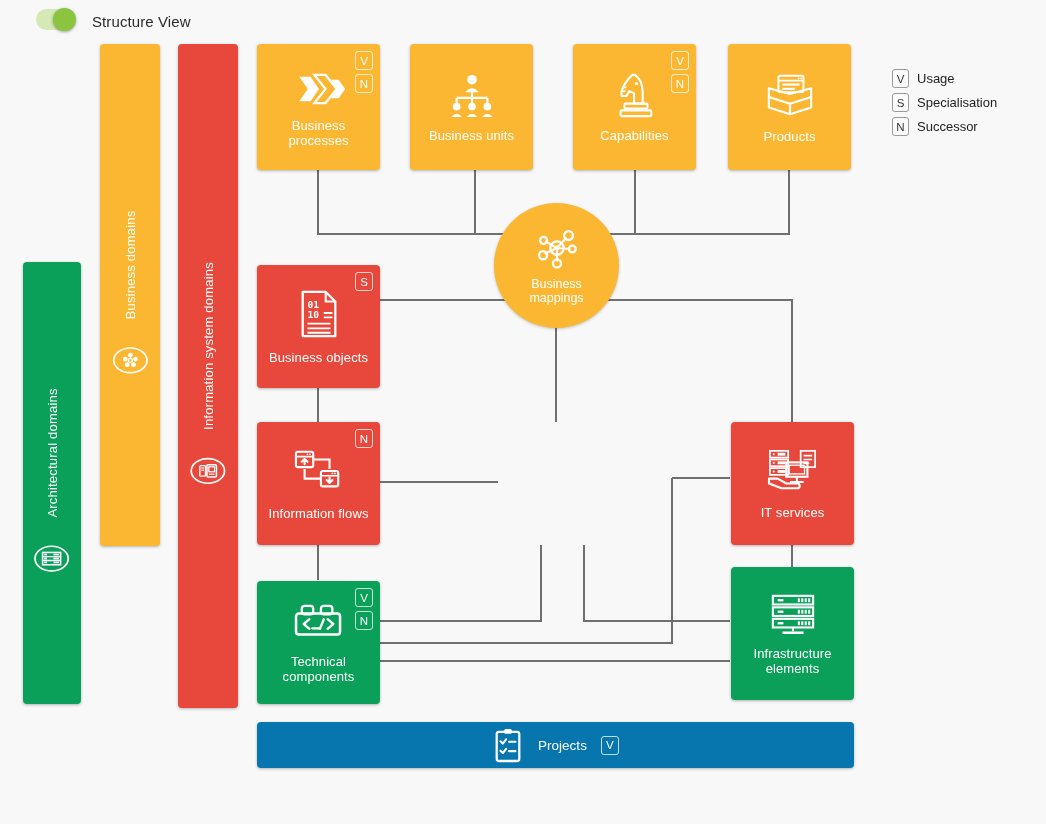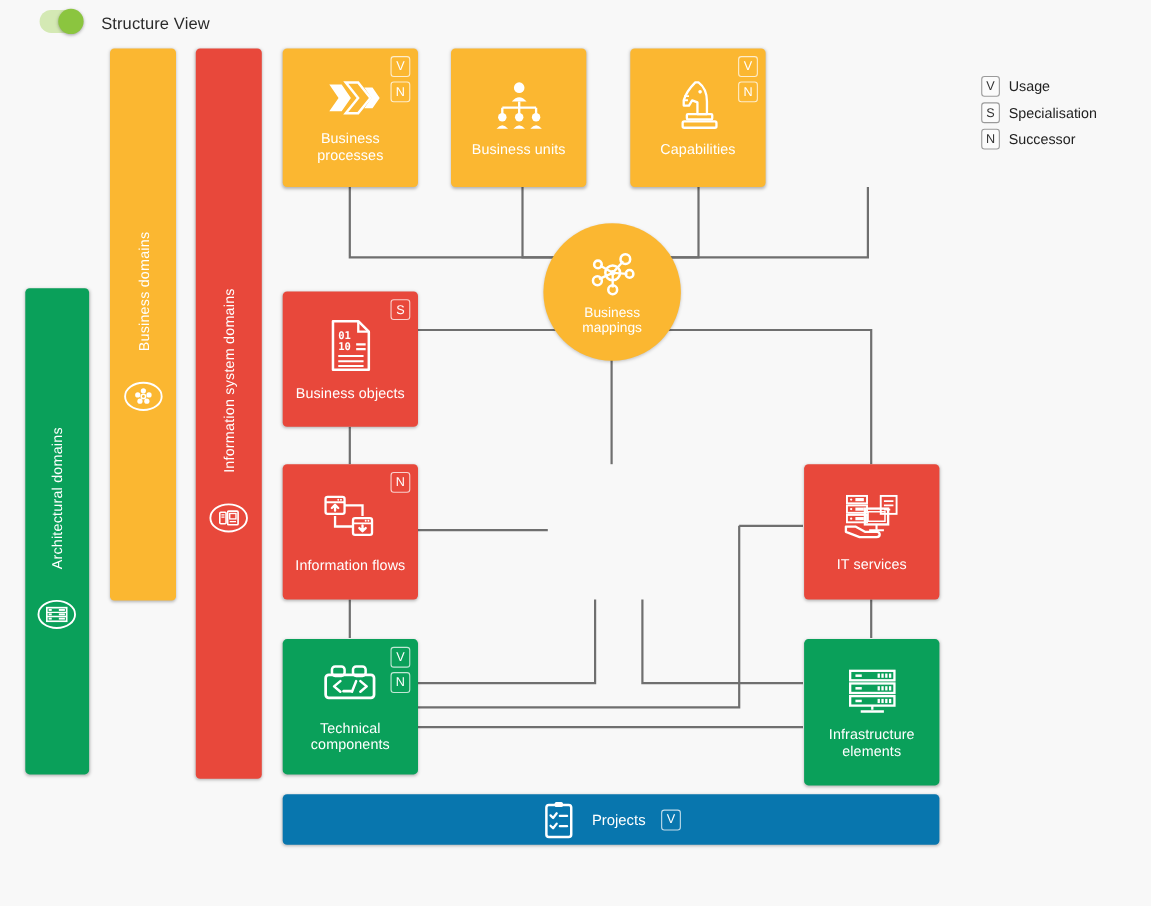--- a/index.html
+++ b/index.html
@@ -321,20 +321,36 @@
         <rect x="10" y="41" width="32" height="6" rx="1.5" fill="none" stroke="#fff" stroke-width="2.2"></rect>
       </svg>
     </span>
     <div class="card-label" style="margin-top:7px;">Capabilities</div>
     <div class="badges">
       <div class="badge">V</div>
       <div class="badge">N</div>
     </div>
   </div>
 
+  <div class="node card" style="left:728px; top:44px; width:123px; height:126px; background:#fbb731;">
+    <span class="glyph">
+      <svg class="ico" width="58" height="50" viewBox="0 0 60 52">
+        <rect x="18" y="5" width="26" height="17" rx="1.5" fill="none" stroke="#fff" stroke-width="2"></rect>
+        <line x1="18" y1="10" x2="44" y2="10" stroke="#fff" stroke-width="1.6"></line>
+        <circle cx="39" cy="7.6" r="0.9" fill="#fff"></circle>
+        <circle cx="41.6" cy="7.6" r="0.9" fill="#fff"></circle>
+        <rect x="22" y="13" width="18" height="2.2" fill="#fff"></rect>
+        <rect x="22" y="17.5" width="13" height="2.2" fill="#fff"></rect>
+        <path d="M30 24 L8 18 L8 27 L30 34 L52 27 L52 18 Z" fill="none" stroke="#fff" stroke-width="2.2" stroke-linejoin="round"></path>
+        <path d="M8 27 L8 38 L30 45 L52 38 L52 27" fill="none" stroke="#fff" stroke-width="2.2" stroke-linejoin="round"></path>
+        <line x1="30" y1="34" x2="30" y2="45" stroke="#fff" stroke-width="2.2"></line>
+      </svg>
+    </span>
+    <div class="card-label" style="margin-top:8px;">Products</div>
+  </div>
 
   <div class="hub" style="left:494px; top:203px; width:125px; height:125px; background:#fbb731;">
     <span class="glyph">
       <svg class="ico" width="50" height="46" viewBox="0 0 52 48">
         <line x1="26" y1="23" x2="36" y2="12" stroke="#fff" stroke-width="2.2"></line>
         <line x1="26" y1="23" x2="14" y2="16" stroke="#fff" stroke-width="2.2"></line>
         <line x1="26" y1="23" x2="13" y2="29" stroke="#fff" stroke-width="2.2"></line>
         <line x1="26" y1="23" x2="40" y2="24" stroke="#fff" stroke-width="2.2"></line>
         <line x1="26" y1="23" x2="26" y2="37" stroke="#fff" stroke-width="2.2"></line>
         <circle cx="26" cy="23" r="7" fill="none" stroke="#fff" stroke-width="2.4"></circle>
@@ -438,21 +454,21 @@
     <div class="card-label" style="margin-top:8px;">
       <div>Technical</div>
       <div>components</div>
     </div>
     <div class="badges">
       <div class="badge">V</div>
       <div class="badge">N</div>
     </div>
   </div>
 
-  <div class="node card" style="left:731px; top:581px; width:123px; height:133px; background:#0aa05a;">
+  <div class="node card" style="left:731px; top:567px; width:123px; height:133px; background:#0aa05a;">
     <span class="glyph">
       <svg class="ico" width="50" height="46" viewBox="0 0 52 48">
         <rect x="5" y="4" width="42" height="9" fill="none" stroke="#fff" stroke-width="2.2"></rect>
         <rect x="10" y="7.4" width="6" height="2.4" fill="#fff"></rect>
         <rect x="31" y="6.6" width="2.2" height="4" fill="#fff"></rect>
         <rect x="34.6" y="6.6" width="2.2" height="4" fill="#fff"></rect>
         <rect x="38.2" y="6.6" width="2.2" height="4" fill="#fff"></rect>
         <rect x="41.8" y="6.6" width="2.2" height="4" fill="#fff"></rect>
         <rect x="5" y="16" width="42" height="9" fill="none" stroke="#fff" stroke-width="2.2"></rect>
         <rect x="10" y="19.4" width="6" height="2.4" fill="#fff"></rect>

